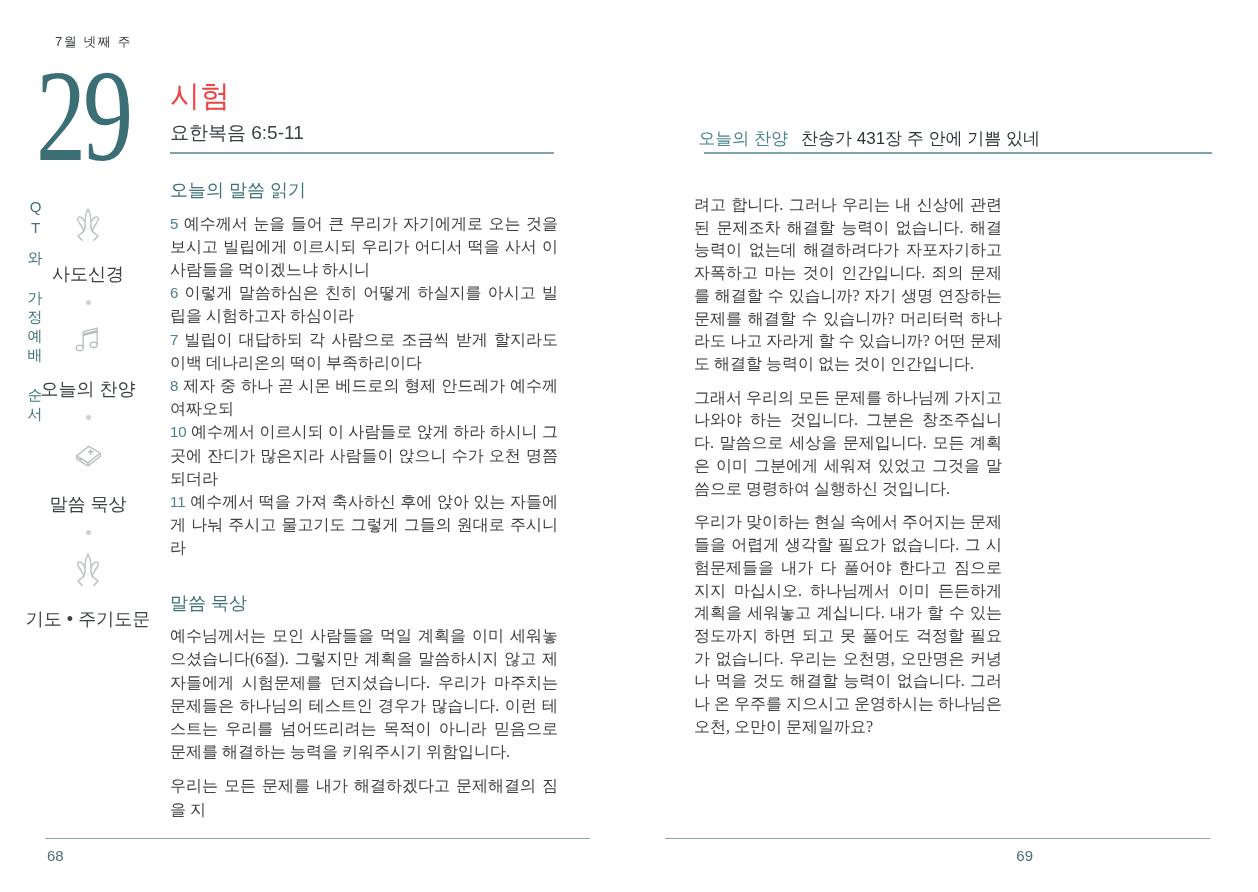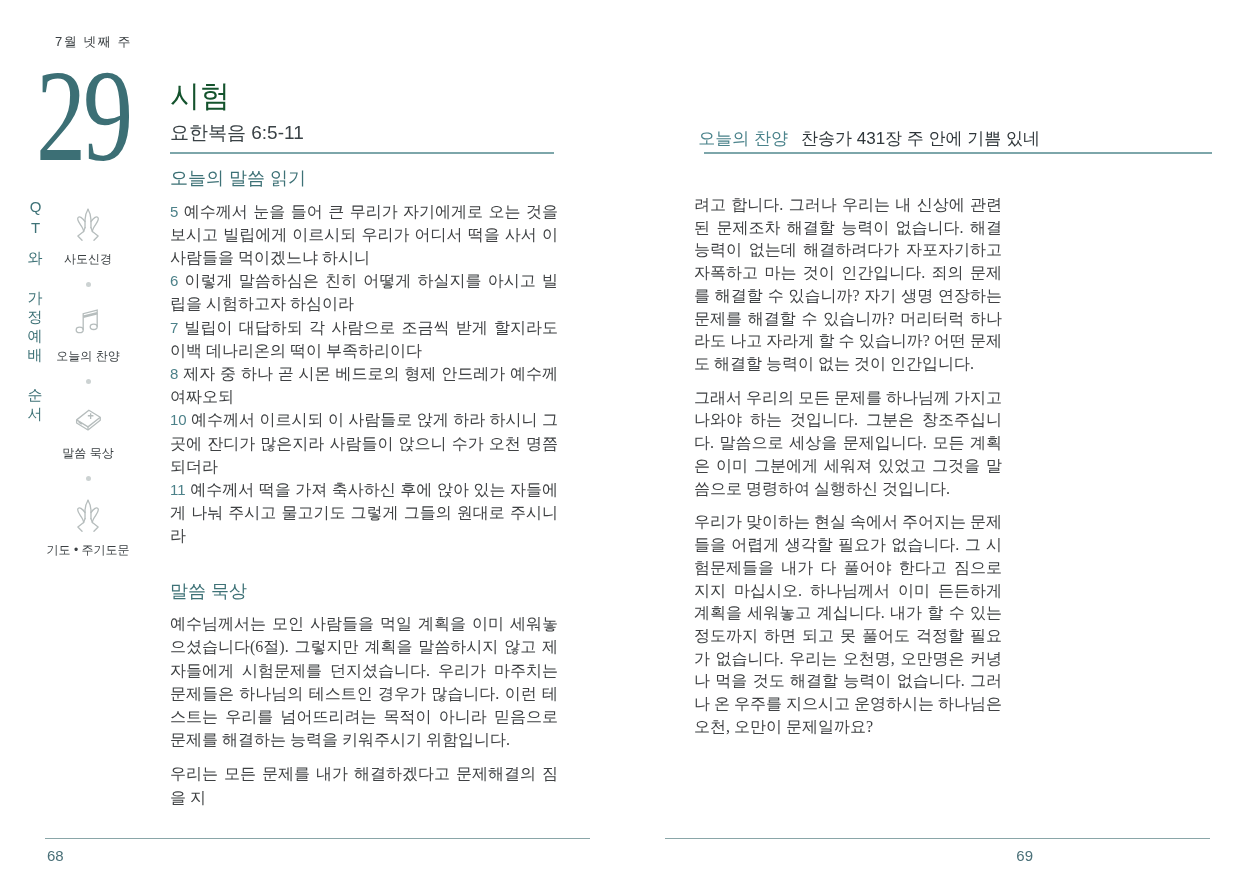--- a/index.html
+++ b/index.html
@@ -12,47 +12,47 @@
   .week-label { position:absolute; left:55px; top:33px;
                 font-size:13px; letter-spacing:1.5px; color:#3a3f42; }
 
   .day-number { position:absolute; left:36px; top:50px;
                 font-family:"Liberation Serif", serif;
                 font-size:132px; line-height:1; color:#3c6f75;
                 transform:scaleX(0.76); transform-origin:left top;
                 letter-spacing:-4px; }
 
   .left-header { position:absolute; left:170px; top:79px; }
-  .page-title { font-size:30px; font-weight:500; color:#14532d; line-height:1.1; }
+  .page-title { font-size:30px; font-weight:500; color:#ef4444; line-height:1.1; }
   .scripture  { font-size:19px; color:#3a4246; margin-top:8px; }
 
   .rule { position:absolute; top:152px; height:2px; background:#7da6aa; }
   .rule-left  { left:170px; width:384px; }
   .rule-right { left:704px; width:508px; }
 
   .right-header { position:absolute; right:48px; top:127px; font-size:17px;
                   white-space:nowrap; }
   .praise-label { color:#4b838b; margin-right:13px; }
   .praise-value { color:#2f363a; }
 
   
   .qt-vertical { position:absolute; left:25px; top:198px;
                  writing-mode:vertical-rl; text-orientation:upright;
                  font-size:15px; letter-spacing:4px; color:#3e7277; }
   .qt-steps { position:absolute; left:40px; top:204px; width:96px;
               display:flex; flex-direction:column; align-items:center; }
   .qt-step { display:flex; flex-direction:column; align-items:center; }
   .qt-icon { width:42px; height:42px; color:#b6bdbd; display:block; }
   .qt-icon svg { width:100%; height:100%; display:block; }
-  .qt-label { font-size:12px; color:#3b4043; margin-top:5px; white-space:nowrap; }
+  .qt-label { font-size:18px; color:#3b4043; margin-top:16px; white-space:nowrap; }
   .qt-dot { width:5px; height:5px; border-radius:50%; background:#ccd2d2;
             margin:14px 0; }
 
   
-  .left-col { position:absolute; left:170px; top:168px; width:388px; }
+  .left-col { position:absolute; left:170px; top:180px; width:388px; }
   .section-heading { font-size:18px; font-weight:500; color:#3d7176;
                      line-height:1.15; margin-bottom:11px; }
   .verse, .body-par {
       font-family:"Liberation Serif", serif;
       font-size:16px; line-height:1.45; color:#3e4042;
       text-align:justify; }
   .verse-num { color:#4c8189; font-family:"Liberation Sans", sans-serif;
                font-size:15px; }
   .meditation-heading { margin-top:33px; }
   .body-par { margin-bottom:11px; }

